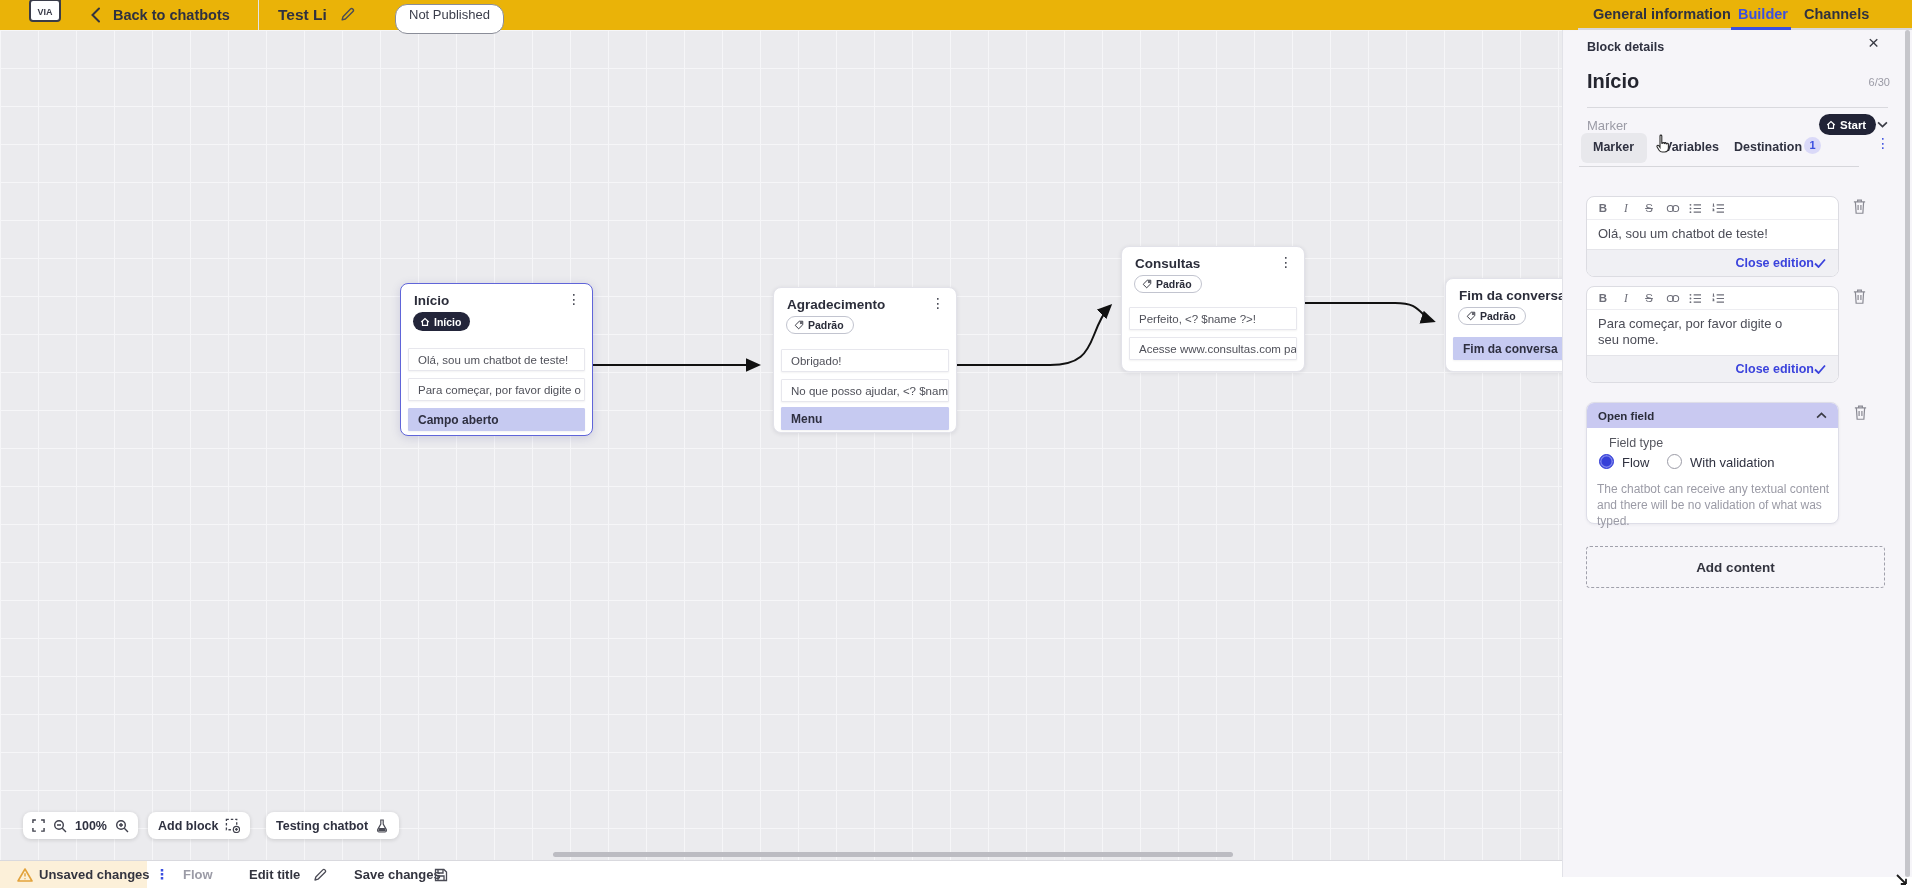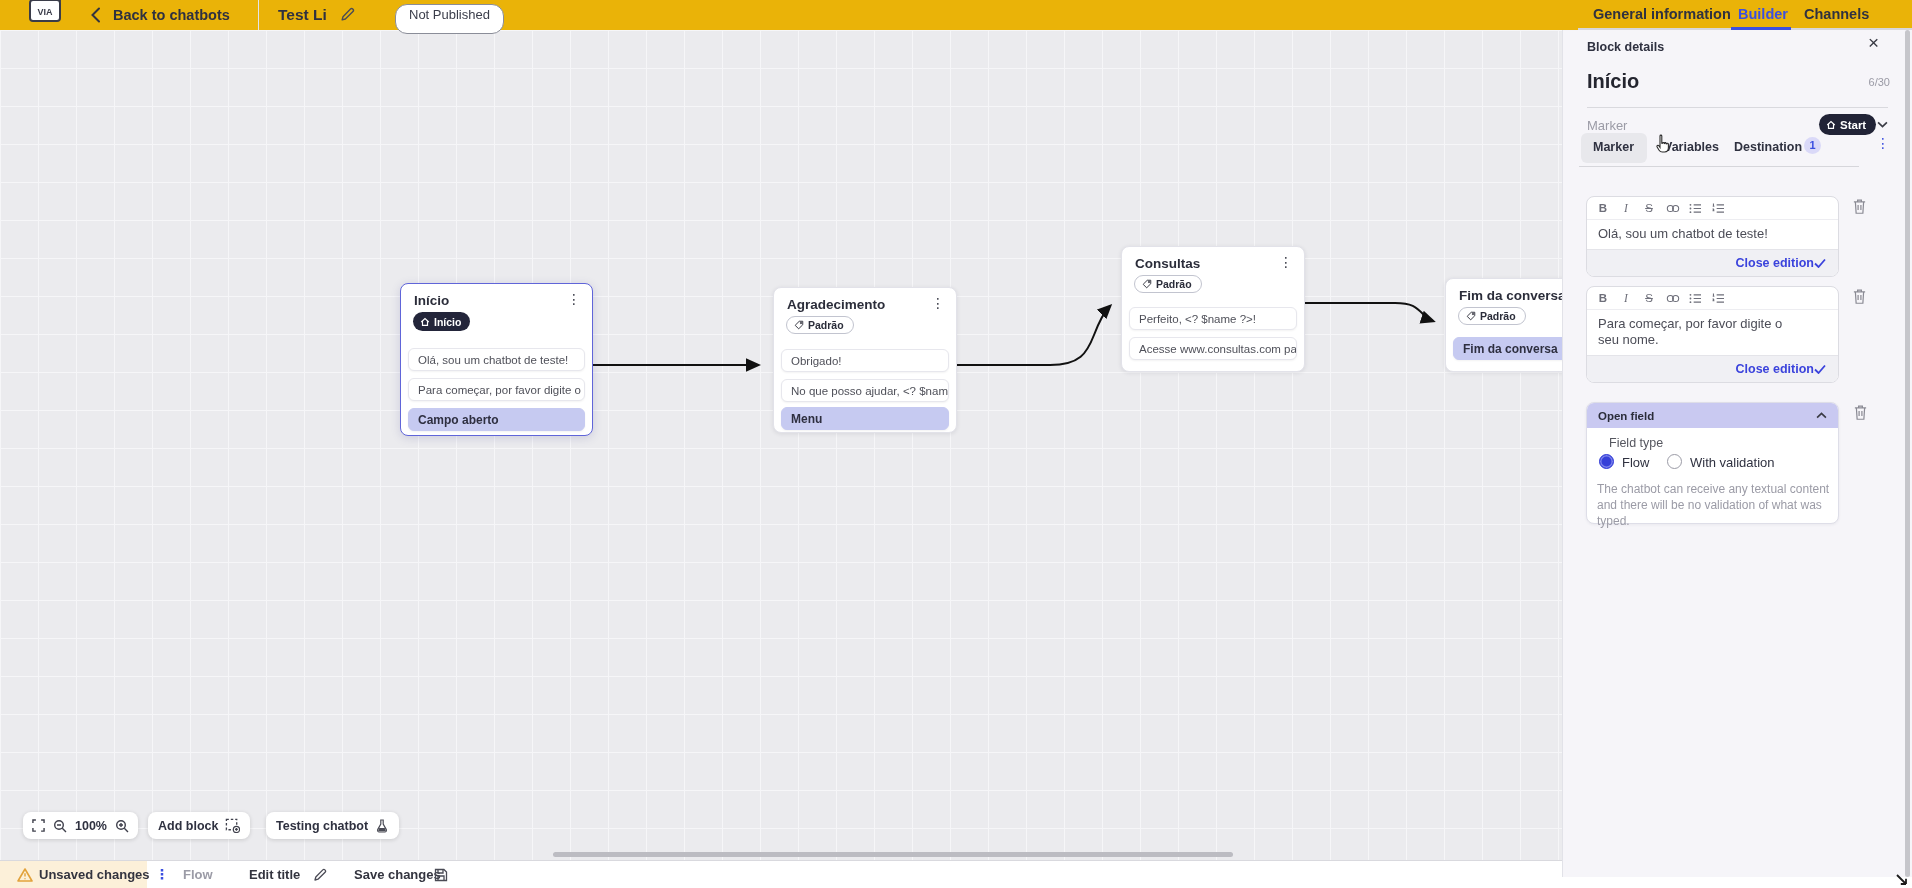--- a/index.html
+++ b/index.html
@@ -19,21 +19,21 @@
     background-image:linear-gradient(#f6f6f8 1px, transparent 1px), linear-gradient(90deg,#f6f6f8 1px, transparent 1px);
     background-size:38px 38px; }
   .block { position:absolute; background:#fff; border:1px solid #e2e2e9; border-radius:8px; box-shadow:0 1px 4px rgba(40,40,60,.10); }
   .block.selected { border:1.5px solid #6065d9; box-shadow:0 2px 10px rgba(80,80,150,.20); }
   .blk-title { position:absolute; left:13px; top:9px; font-size:13.5px; font-weight:700; color:#2b2d3a; white-space:nowrap; }
   .blk-dots { position:absolute; right:11px; top:7px; font-size:14px; color:#3f414d; cursor:pointer; }
   .pill-dark { position:absolute; left:12px; top:28px; height:19px; background:#23253a; color:#fff; border-radius:10px;
     font-size:10.5px; font-weight:700; padding:0 9px 0 7px; display:flex; align-items:center; gap:4px; }
   .pill-outline { position:absolute; left:12px; top:28px; height:18px; background:#fff; border:1px solid #c2c4cf; border-radius:10px;
     font-size:10.5px; font-weight:700; color:#2b2d3a; padding:0 9px 0 7px; display:flex; align-items:center; gap:4px; }
-  .blk-item { position:absolute; left:7px; right:7px; height:23px; background:#fff; border:1px solid #e7e7ed; border-radius:6px;
+  .blk-item { position:absolute; left:7px; right:7px; height:23px; background:#fff; border:1px solid #e7e7ed; border-radius:1px;
     font-size:11.5px; color:#4f5059; display:flex; align-items:center; padding:0 9px; box-shadow:0 1px 2px rgba(0,0,0,.05);
     white-space:nowrap; overflow:hidden; }
   .blk-item.field { background:#c6caf1; border-color:#c6caf1; font-weight:700; font-size:12px; color:#2e2f40; }
   .tool-card { position:absolute; height:27px; background:#fff; border-radius:8px; box-shadow:0 1px 4px rgba(0,0,0,.14);
     display:flex; align-items:center; gap:7px; padding:0 10px; font-size:12.5px; font-weight:700; color:#2f3140; cursor:pointer;justify-content:center; }
 
   
   #panel { position:absolute; left:1562px; top:30px; width:350px; height:847px; background:#f6f5f9; border-left:1px solid #e2e2e8; z-index:5; }
   .p-label { font-size:13px; color:#9b9ba6; }
   .ed-card { position:absolute; left:23px; width:253px; background:#fff; border:1px solid #dcdce2; border-radius:8px; overflow:hidden; }
@@ -326,20 +326,21 @@
     <span class="radio abs" style="left:80px; top:51px;"></span>
     <div class="abs" style="left:103px; top:52px; font-size:13px; color:#2f3140;">With validation</div>
     <div class="abs" style="left:10px; top:78px; width:236px; font-size:12px; line-height:16px; color:#9b9ba6;">The chatbot can receive any textual content and there will be no validation of what was typed.</div>
   </div>
   <div class="trash" style="top:374px; left:290px;">
     <svg width="15" height="17" viewBox="0 0 16 18" fill="none" stroke="#8a8a94" stroke-width="1.3">
         <path d="M2 4h12M6 4V2.3h4V4M3.6 4l.8 12.2h7.2L12.4 4M6.5 7.5v5.2M9.5 7.5v5.2"></path>
       </svg>
   </div>
 
+  <div class="abs" style="left:23px; top:516px; width:299px; height:42px; border:1.5px dashed #a0a0ab; border-radius:4px; display:flex; align-items:center; justify-content:center; font-size:13.5px; font-weight:600; color:#33343f; cursor:pointer;">Add content</div>
 
   <div class="abs" style="right:2px; top:0; width:5px; height:847px; background:#c6c6cb; border-radius:3px;"></div>
 </div>
 
 <div id="statusbar">
   <div class="abs" style="left:0; top:0; width:147px; height:28px; background:#fcf0d9;">
     <span class="abs" style="left:17px; top:7px;">
       <svg width="16" height="14" viewBox="0 0 16 14">
           <path d="M8 1 15 13H1Z" fill="none" stroke="#e2a23b" stroke-width="1.6" stroke-linejoin="round"></path>
           <path d="M8 5.3v3.2M8 10.3v1" stroke="#e2a23b" stroke-width="1.4"></path>

